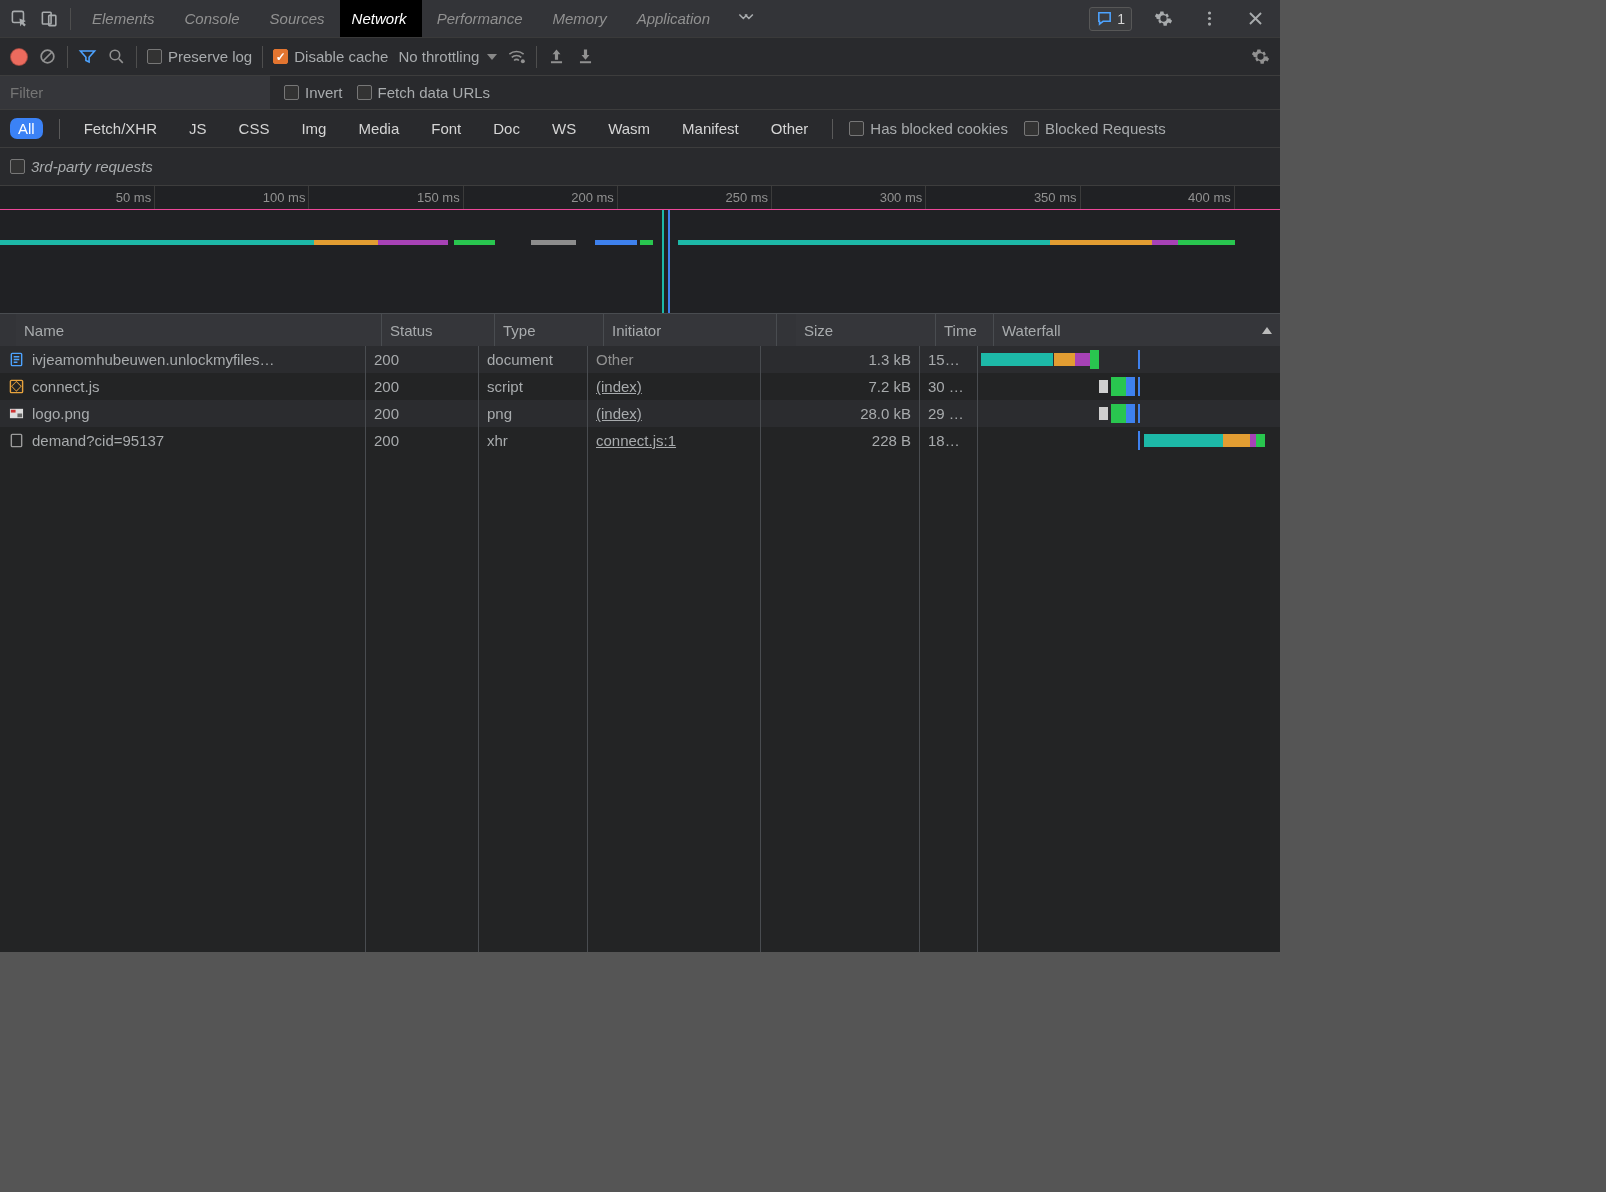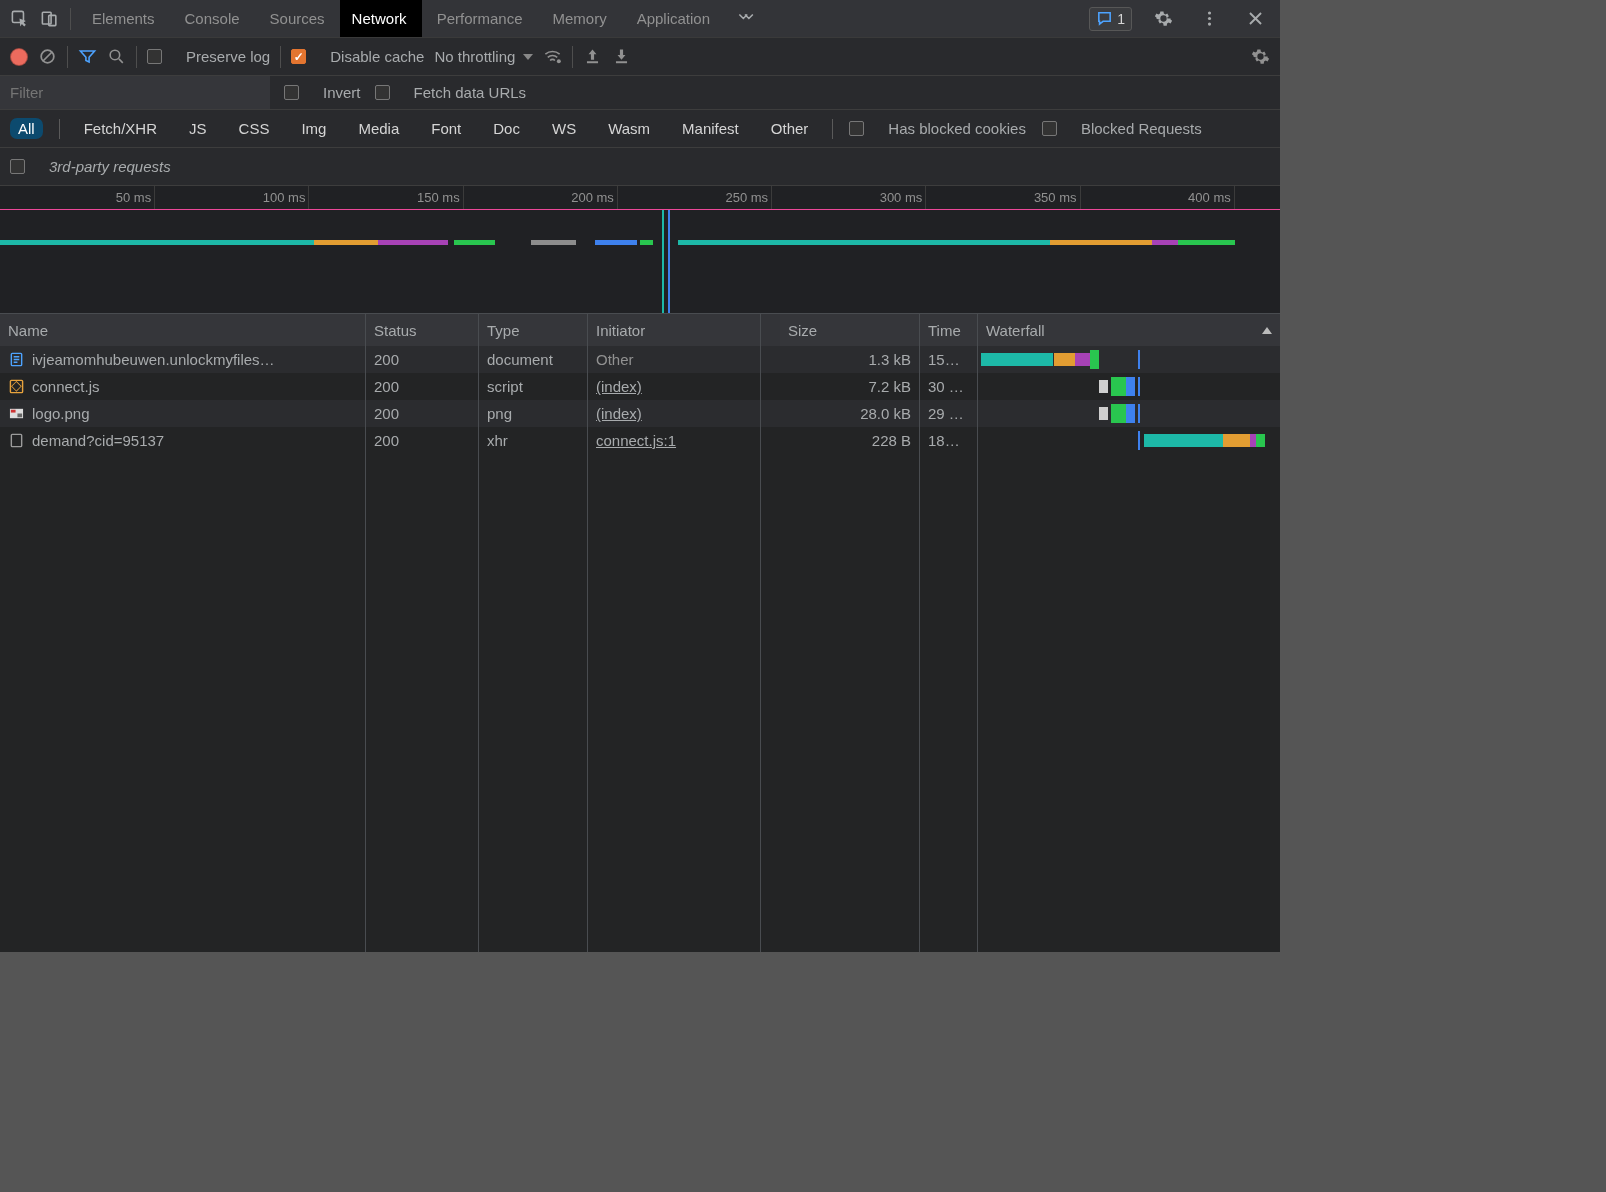--- a/index.html
+++ b/index.html
@@ -25,63 +25,63 @@
     --header-cell:#35363a;
   }
   *{box-sizing:border-box;font-family:"Segoe UI",Arial,Helvetica,sans-serif;font-size:15px;}
   html,body{margin:0;padding:0;width:1280px;height:952px;background:#555;}
   body{background:var(--bg);color:var(--text);overflow:hidden;}
   .win{width:1280px;height:952px;display:flex;flex-direction:column;}
 
   
   .tabbar{height:38px;background:var(--bg3);display:flex;align-items:stretch;border-bottom:1px solid #3a3a3a;}
   .tabbar .icon{width:30px;display:flex;align-items:center;justify-content:center;color:var(--text);}
-  .tabbar .tab{padding:0 15px;display:flex;align-items:center;color:var(--text-dim);cursor:default;}
+  .tabbar .tab{padding:0 15px;display:flex;align-items:center;color:var(--text-dim);cursor:default;font-style:italic;}
   .tabbar .tab.active{background:var(--bg-black);color:var(--white);padding-left:12px;}
   .tabbar .spacer{flex:1;}
   .tabbar .rightgrp{display:flex;align-items:center;gap:16px;padding-right:10px;}
   .tabbar .msg{display:flex;align-items:center;gap:4px;background:#3b3c3f;border:1px solid #575757;border-radius:3px;padding:0 6px;height:24px;}
   .tabbar .msg svg{color:var(--blue2);}
   .tabbar .cnt{color:var(--text-light);font-size:14px;}
   .svgicon{width:19px;height:19px;display:block;}
 
   
   .toolbar{height:38px;background:var(--bg2);display:flex;align-items:center;border-bottom:1px solid var(--border2);padding:0 10px;gap:10px;}
   .sep{width:1px;height:22px;background:#4e4e4e;}
   .toolbar .btn{display:flex;align-items:center;justify-content:center;color:var(--text-dim);}
   .rec{width:18px;height:18px;border-radius:50%;background:#ec6b5e;border:1px solid rgba(0,0,0,.3);}
-  .cb{display:flex;align-items:center;gap:24px;color:var(--text);}
+  .cb{display:flex;align-items:center;gap:6px;color:var(--text);}
   .cb .box{width:15px;height:15px;border:1px solid #777;border-radius:2px;background:#333;display:flex;align-items:center;justify-content:center;}
   .cb .box.checked{background:var(--orange);border-color:var(--orange);}
   .cb .box.checked::after{content:"✓";color:#fff;font-size:12px;line-height:1;font-weight:bold;}
   .throttling{display:flex;align-items:center;gap:4px;color:var(--text);}
   .tri{width:0;height:0;border-left:5px solid transparent;border-right:5px solid transparent;border-top:6px solid #888;margin-left:4px;}
   .toolbar .spacer{flex:1;}
 
   
   .filterbar1{display:flex;align-items:center;height:34px;background:var(--bg2);border-bottom:1px solid var(--border2);gap:14px;padding-right:10px;}
   .filterinput{width:270px;height:100%;background:#35363a;border:none;color:var(--text);padding:0 10px;outline:none;}
   .filterbar2{display:flex;align-items:center;height:38px;background:var(--bg2);gap:16px;padding:0 10px;border-bottom:1px solid var(--border2);}
   .chip{padding:2px 8px;border-radius:7px;color:var(--text-light);}
-  .chip.active{background:#0c4a6e;color:#fff;text-align:right;}
+  .chip.active{background:#3b82f6;color:#fff;text-align:right;}
   .pipe{width:1px;height:20px;background:#5a5a5a;}
   .filterbar3{display:flex;align-items:center;height:38px;background:var(--bg2);gap:10px;padding:0 10px;border-bottom:1px solid var(--border2);font-style:italic;}
 
   
   .overview{height:128px;background:#202124;border-bottom:1px solid var(--border);position:relative;}
   .ticks{position:relative;height:24px;border-bottom:1px solid #ec4899;}
   .tick{position:absolute;top:0;bottom:0;border-left:1px solid #3b3b3b;}
   .ticklabel{position:absolute;top:4px;right:4px;font-size:13px;color:var(--text-dim);white-space:nowrap;}
   .ov-body{position:absolute;left:0;right:0;top:24px;bottom:0;}
   .bar{position:absolute;height:5px;top:30px;}
   .cursor{position:absolute;top:0;bottom:0;width:2px;}
 
   
   .grid{flex:1;display:flex;flex-direction:column;min-height:0;}
-  .ghead{display:flex;height:32px;background:var(--bg3);}
+  .ghead{display:flex;height:32px;background:var(--bg3);padding-left:16px;}
   .ghead .cell{background:var(--header-cell);border-right:1px solid var(--border);display:flex;align-items:center;padding:0 8px;color:var(--text);position:relative;}
   .ghead .cell:last-child{border-right:none;}
   .sorttri{position:absolute;right:8px;width:0;height:0;border-left:5px solid transparent;border-right:5px solid transparent;border-bottom:7px solid #bbb;}
   .gbody{flex:1;overflow:hidden;position:relative;background:var(--row-odd);}
   .grow{display:flex;height:27px;align-items:stretch;}
   .grow:nth-child(odd){background:var(--row-even);}
   .grow:nth-child(even){background:var(--row-odd);}
   .gcell{border-right:1px solid var(--border);display:flex;align-items:center;padding:0 8px;color:var(--text);overflow:hidden;white-space:nowrap;}
   .gcell:last-child{border-right:none;}
   .gcell.num{justify-content:flex-end;}

